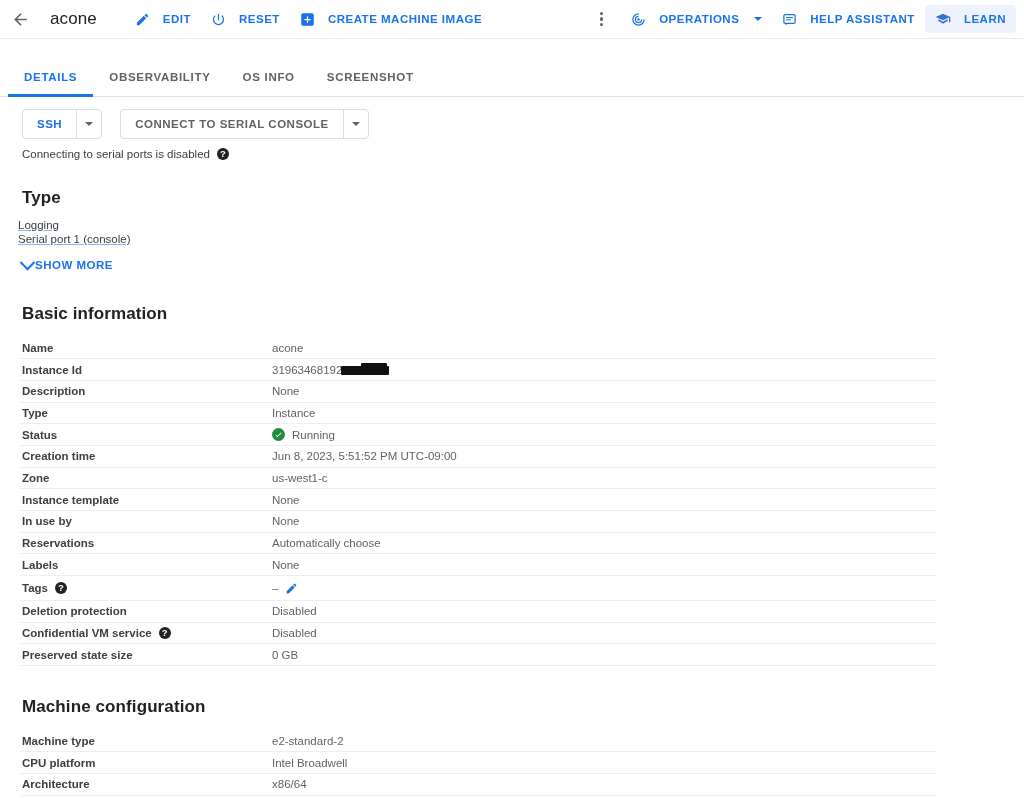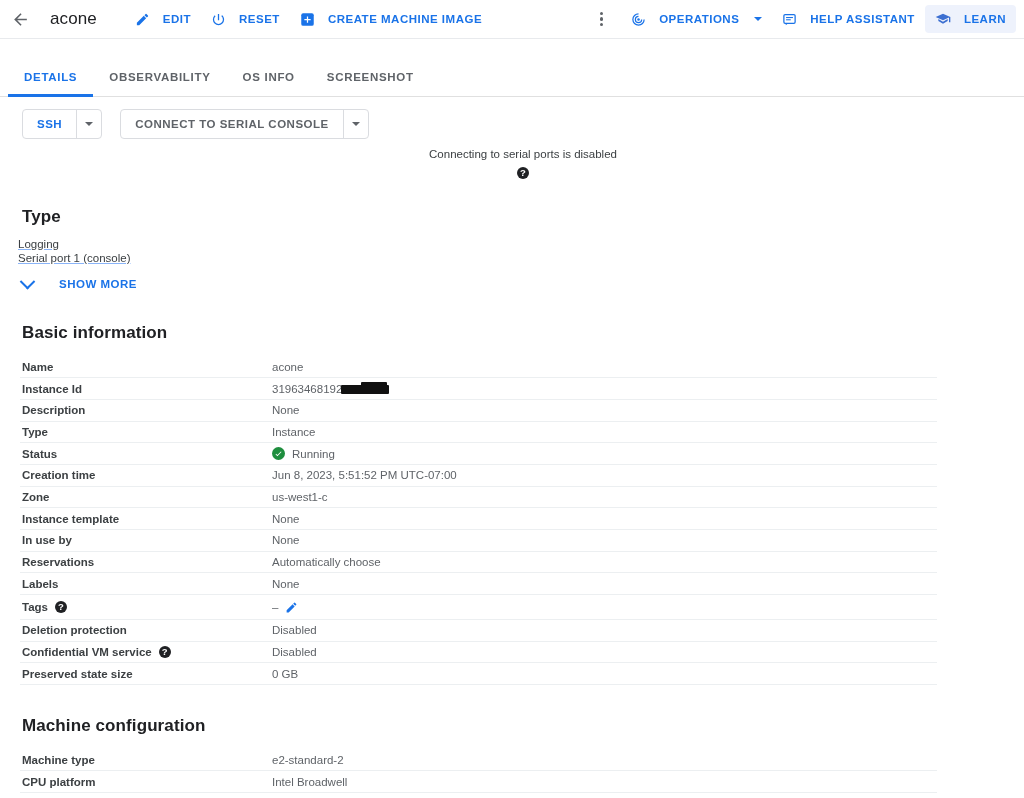--- a/index.html
+++ b/index.html
@@ -159,21 +159,20 @@
     border-right: 4px solid transparent;
     border-top: 4.5px solid #5f6368;
   }
   .serial-note {
     display: flex;
     align-items: center;
     gap: 7px;
     font-size: 11.5px;
     color: #3c4043;
     padding: 9px 0 0 22px;
-    flex-direction: column;
   }
 
   
   .qmark {
     display: inline-flex;
     align-items: center;
     justify-content: center;
     width: 12px;
     height: 12px;
     border-radius: 50%;
@@ -204,21 +203,21 @@
     font-size: 11.5px;
     color: #3c4043;
     text-decoration: underline;
     text-decoration-color: #8ab4f8;
     cursor: pointer;
     width: fit-content;
   }
   .show-more {
     display: flex;
     align-items: center;
-    gap: 26px;
+    gap: 2px;
     padding: 14px 0 0 22px;
     font-size: 11.5px;
     font-weight: bold;
     letter-spacing: 0.5px;
     color: #1a73e8;
     cursor: pointer;
     width: fit-content;
   }
   .chev {
     width: 9px; height: 9px;
@@ -457,21 +456,21 @@
             <svg width="9" height="9" viewBox="0 0 24 24">
               <path fill="#ffffff" d="M9 16.2l-3.5-3.5L4 14.2 9 19.2 20 8.2l-1.5-1.5z"></path>
             </svg>
           </span>
           <span>Running</span>
         </span>
       </td>
     </tr>
     <tr>
       <td class="k">Creation time</td>
-      <td class="v">Jun 8, 2023, 5:51:52 PM UTC-07:00</td>
+      <td class="v">Jun 8, 2023, 5:51:52 PM UTC-09:00</td>
     </tr>
     <tr>
       <td class="k">Zone</td>
       <td class="v">us-west1-c</td>
     </tr>
     <tr>
       <td class="k">Instance template</td>
       <td class="v">None</td>
     </tr>
     <tr>

